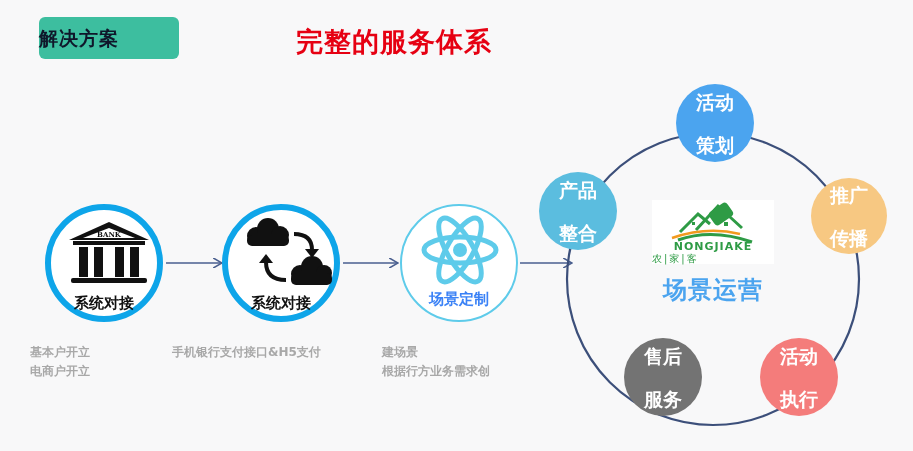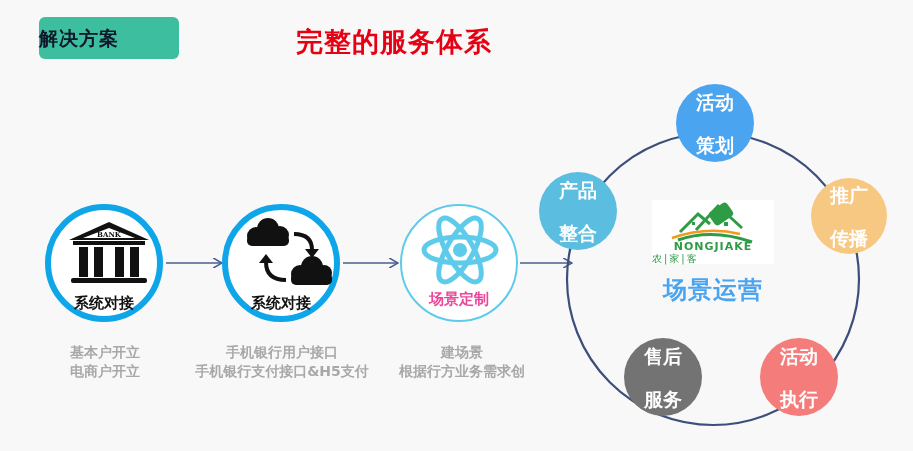--- a/index.html
+++ b/index.html
@@ -7,22 +7,22 @@
          font-family:"DejaVu Sans","Liberation Sans",sans-serif; }
   .abs { position:absolute; }
   .badge { left:39px; top:17px; width:140px; height:42px; background:#3dbe9f; border-radius:6px;
            color:#0f172a; font-size:19px; font-weight:bold; line-height:42px; text-align:left; letter-spacing:1px; }
   .title { left:296px; top:22px; width:230px; height:40px; color:#e60012; font-size:27px; font-weight:bold;
            line-height:40px; letter-spacing:1px; }
   .step { width:118px; height:118px; border-radius:50%; box-sizing:border-box; background:#fff; }
   .step.dark { border:6px solid #0ea5e9; }
   .step.light { border:2px solid #5ecbea; }
   .step-label { position:absolute; left:0; right:0; text-align:center; font-size:15px; font-weight:bold; color:#111; }
-  .step.light .step-label { color:#ec4899; }
-  .desc { color:#a8a8a8; font-size:14px; font-weight:bold; text-align:center; line-height:19px; }
+  .step.light .step-label { color:#3b82f6; }
+  .desc { color:#a8a8a8; font-size:12px; font-weight:bold; text-align:left; line-height:19px; }
   .node { width:72px; height:72px; border-radius:50%; color:#fff; font-size:19px; font-weight:bold;
           display:flex; flex-direction:column; align-items:center; justify-content:center; line-height:26px;gap:17px; }
   .center-title { color:#4ba4ef; font-size:24px; font-weight:bold; text-align:center; letter-spacing:1px; }
 </style>
 </head>
 <body>
 
 <div class="abs badge">解决方案</div>
 <div class="abs title">完整的服务体系</div>
 
@@ -83,21 +83,20 @@
     <circle cx="40" cy="36" r="7" fill="#5ecbea"></circle>
   </svg>
   <div class="step-label" style="top:84px;">场景定制</div>
 </div>
 
 <div class="abs desc" style="left:30px;top:343px;width:150px;">
   <div>基本户开立</div>
   <div>电商户开立</div>
 </div>
 <div class="abs desc" style="left:172px;top:343px;width:220px;">
-  <div>手机银行用户接口</div>
   <div>手机银行支付接口&amp;H5支付</div>
 </div>
 <div class="abs desc" style="left:382px;top:343px;width:160px;">
   <div>建场景</div>
   <div>根据行方业务需求创</div>
 </div>
 
 <div class="abs" style="left:652px;top:200px;width:122px;height:64px;background:#fff;">
   <svg width="122" height="64" viewBox="0 0 122 64">
     <path d="M28 32 L46 14 L58 24" fill="none" stroke="#2e9b45" stroke-width="3"></path>

